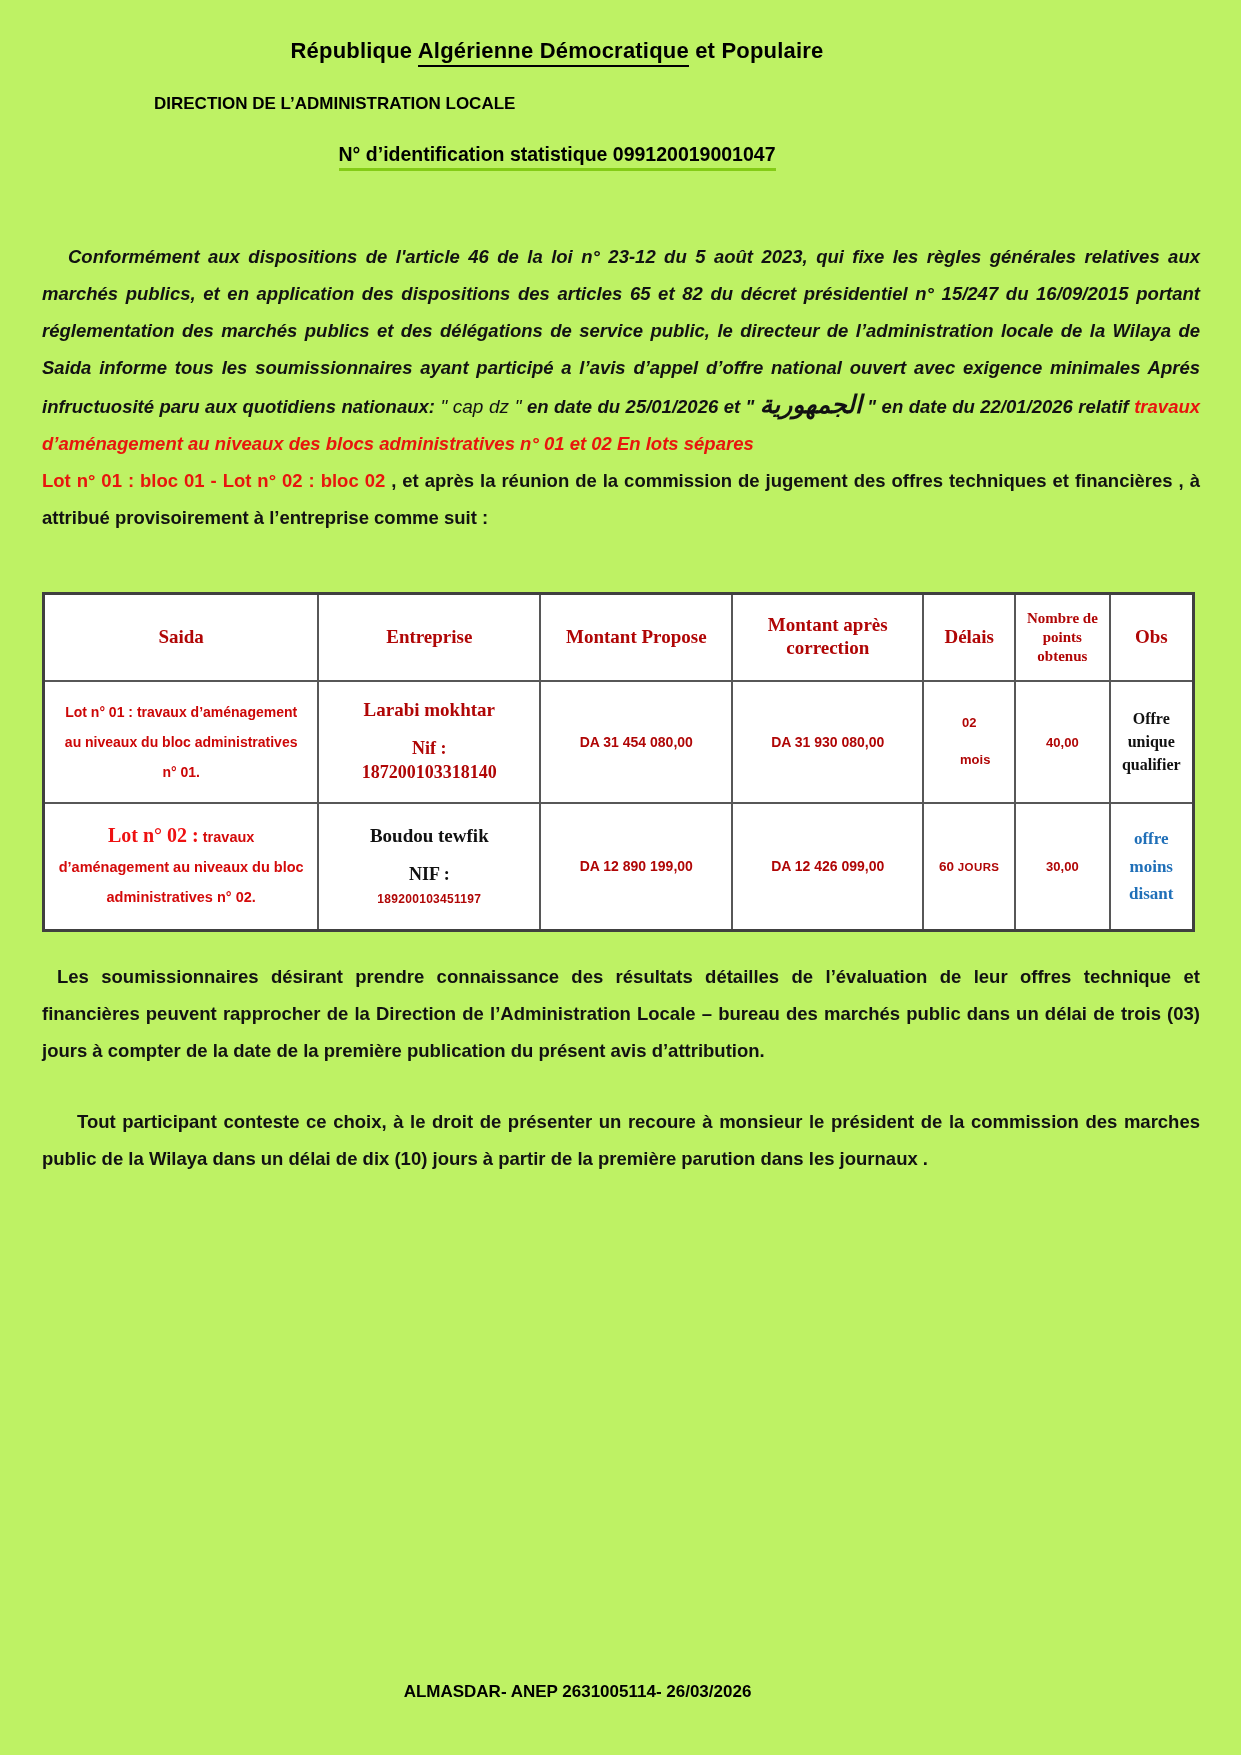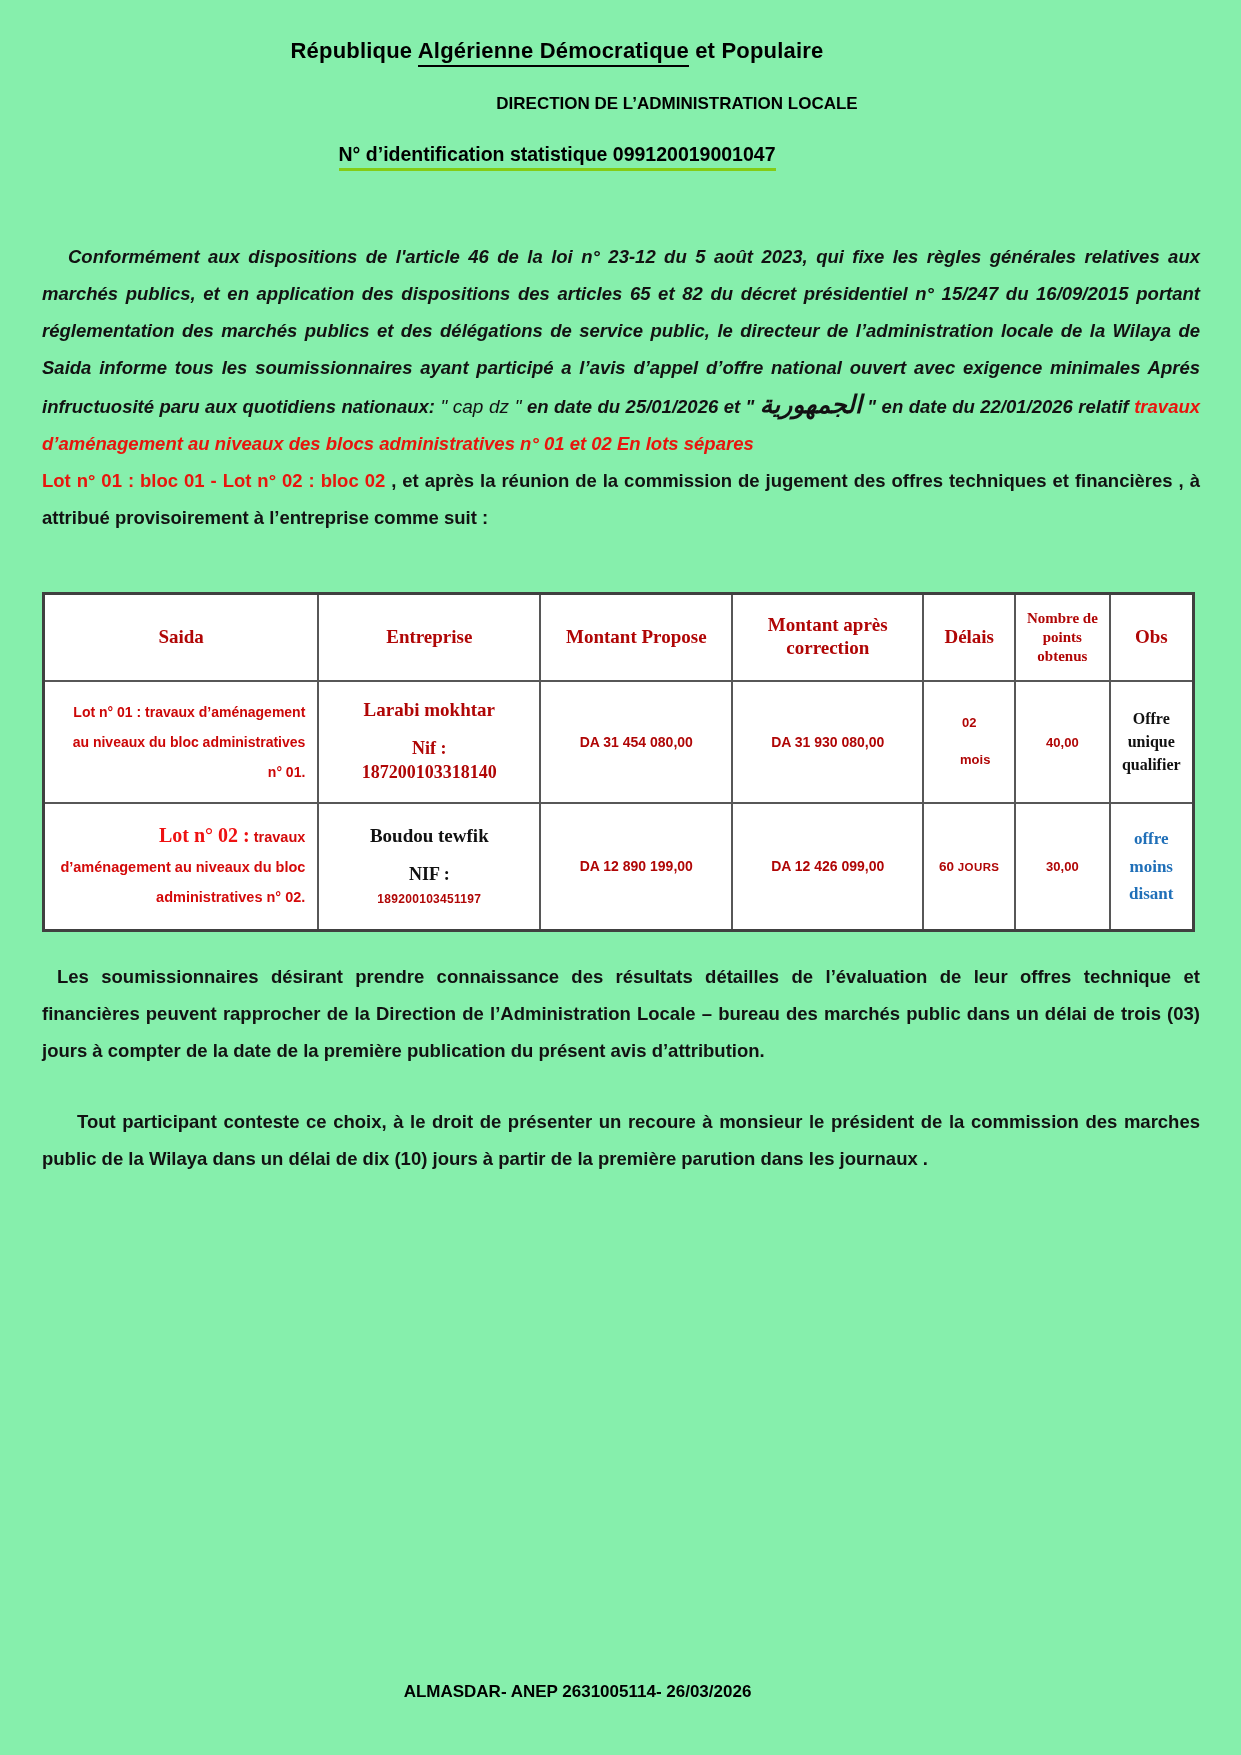--- a/index.html
+++ b/index.html
@@ -1,37 +1,37 @@
 <!DOCTYPE html>
 <html><head>
 <meta charset="utf-8">
 <style>
   * { margin:0; padding:0; box-sizing:border-box; }
   html,body { background:#ffffff; }
   .page {
     position:relative;
     width:1241px; height:1755px;
     margin:0 auto;
-    background:#86efac;
+    background:#bef264;
     font-family:"Liberation Sans","DejaVu Sans",sans-serif;
     color:#111;
     padding:38px 41px 0 42px;
     overflow:hidden;
   }
   
   .title {
     text-align:center;
     padding-right:128px;
     font-size:22px; font-weight:700; color:#000;
     letter-spacing:.2px;
   }
   .title .u { border-bottom:2.5px solid #000; padding-bottom:2px; }
   .direction {
     margin-top:30px; margin-left:112px;
-    font-size:17px; font-weight:700; color:#000;text-align:center;
+    font-size:17px; font-weight:700; color:#000;
   }
   .avis {
     margin-top:27px;
     text-align:center; padding-right:100px;
     font-size:22px; font-weight:700; color:#000;
   }
   .idline {
     margin-top:29px;
     text-align:center; padding-right:128px;
     font-size:19.5px; font-weight:700; color:#000;
@@ -63,21 +63,21 @@
   }
   .tbl tr.hdr    { height:87px; }
   .tbl tr.row-1  { height:122px; }
   .tbl tr.row-2  { height:128px; }
   .tbl th {
     font-family:"Liberation Serif","DejaVu Serif",serif;
     font-weight:700; color:#b00606; font-size:19px; line-height:1.2;
     padding:2px 4px;
   }
   .tbl th.small-head { font-size:15px; line-height:1.25; }
-  td.projet { text-align:right; padding:6px 12px; }
+  td.projet { text-align:center; padding:6px 12px; }
   .projet-1 { font-size:14px; font-weight:700; color:#cc0707; line-height:30px; }
   .lot2-title {
     font-family:"Liberation Serif","DejaVu Serif",serif;
     font-size:20px; font-weight:700; color:#ee1111;
   }
   .lot2-rest { font-size:14.5px; font-weight:700; color:#d40a0a; }
   .projet-2 { line-height:30px; }
   td.ent { padding:6px 4px; }
   .ent-name {
     font-family:"Liberation Serif","DejaVu Serif",serif;

